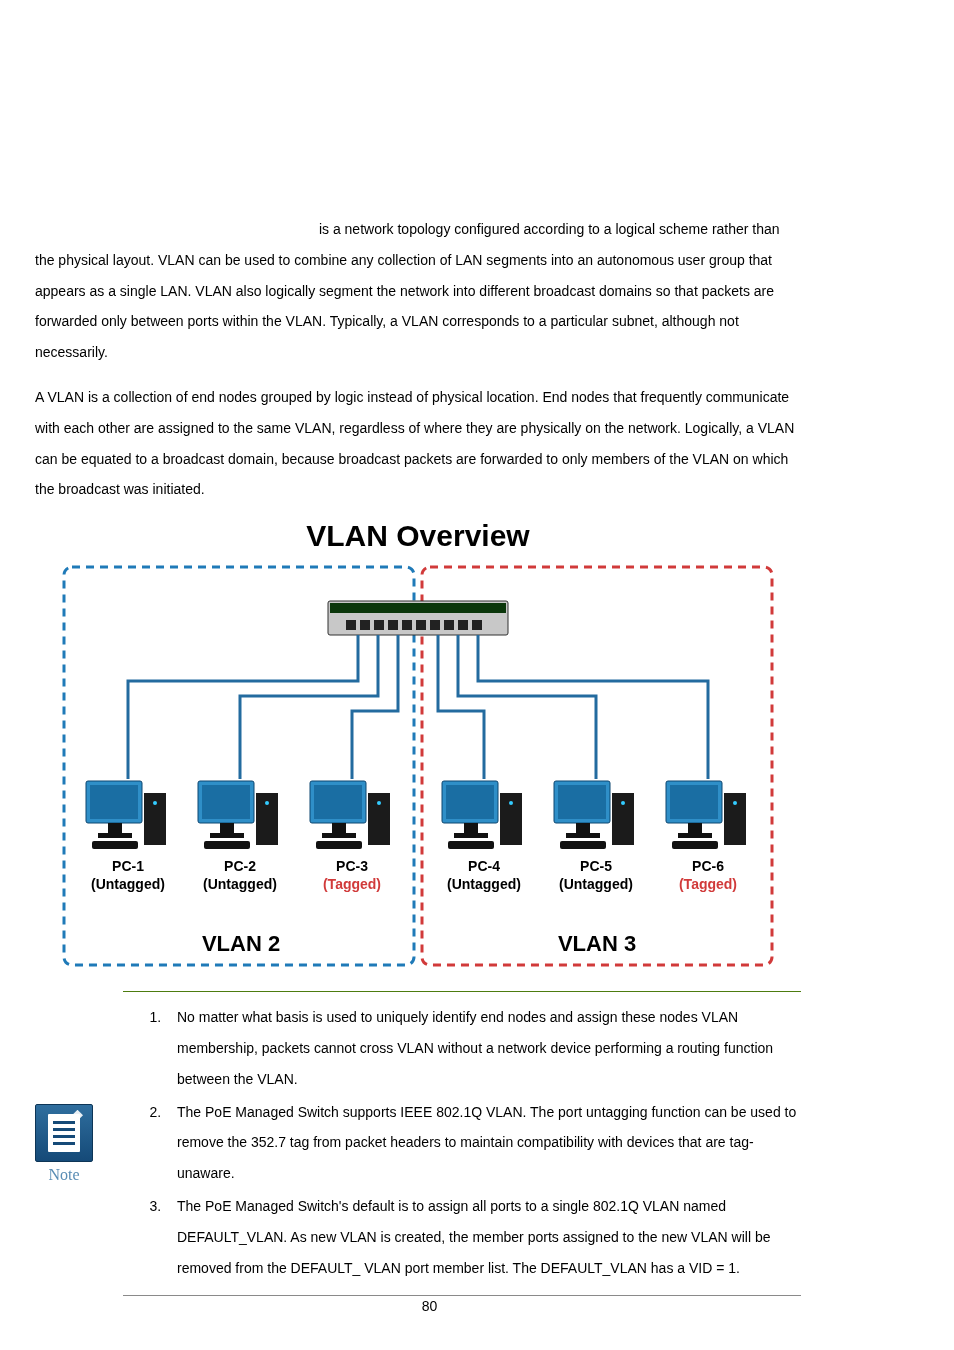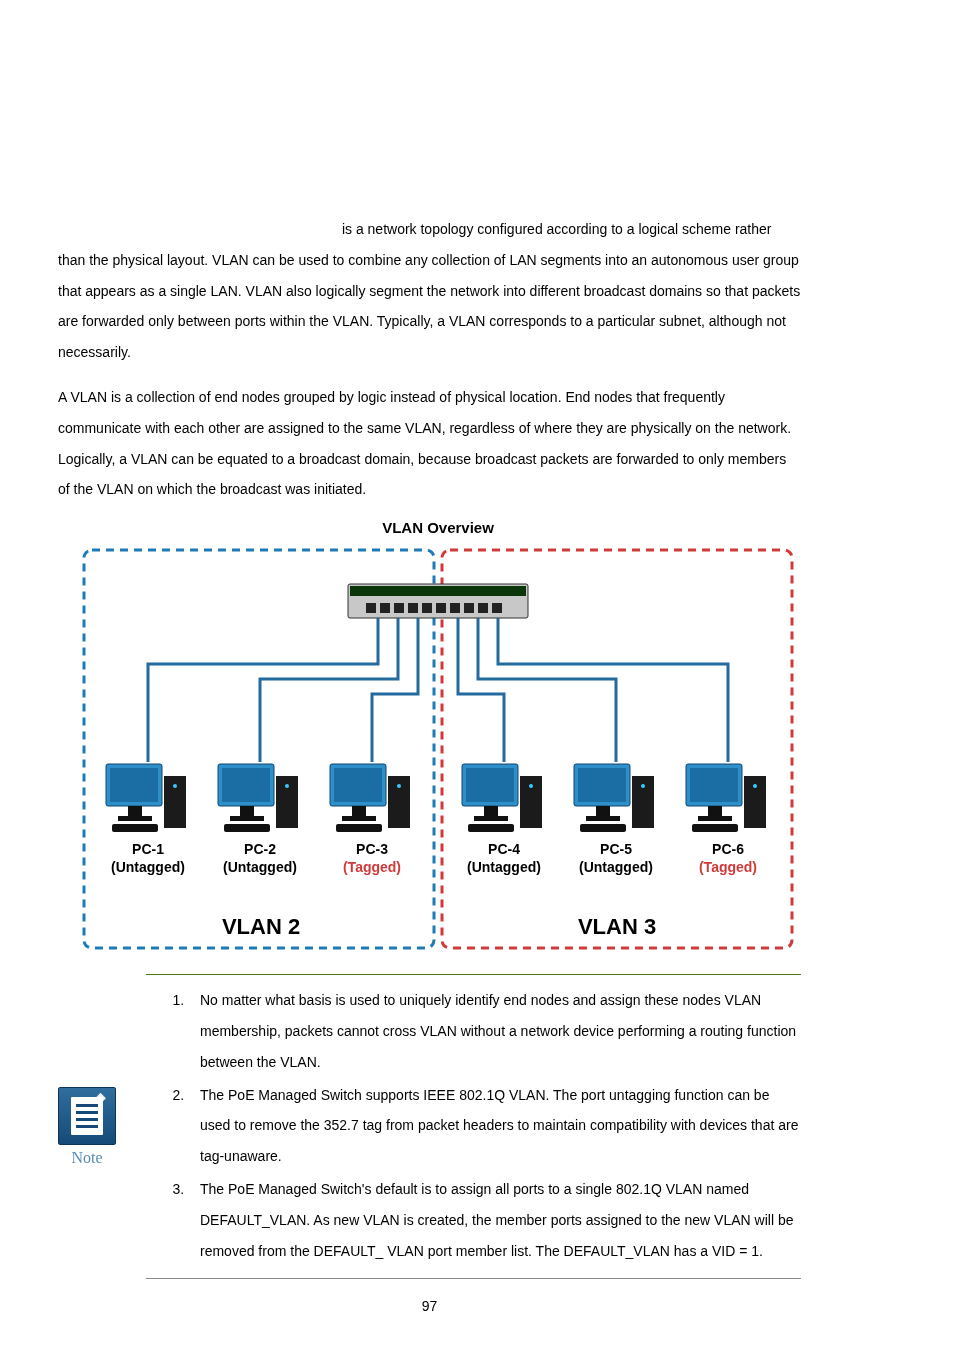--- a/index.html
+++ b/index.html
@@ -7,38 +7,38 @@
     margin: 0;
     padding: 0;
     width: 954px;
     background: #fff;
     font-family: Arial, Helvetica, sans-serif;
     color: #000;
   }
   .page {
     width: 859px;
     min-height: 1350px;
-    padding: 200px 58px 0 58px;
+    padding: 200px 58px 0 35px;
     box-sizing: border-box;
     position: relative;
   }
   .para {
     font-size: 14px;
     line-height: 2.2;
     margin-bottom: 14px;
     text-align: left;
   }
   .para .lead-indent { display:inline-block; width: 280px; }
   .diagram-wrap {
     width: 760px;
     margin: 10px auto 20px auto;
   }
   .diagram-title {
     font-weight: bold;
-    font-size: 15px;
+    font-size: 30px;
     text-align: center;
     margin-bottom: 8px;
     color: #000;
   }
   svg.diagram { display:block; margin: 0 auto; }
   .note-row {
     display: flex;
     align-items: center;
     gap: 28px;
     margin-top: 6px;
@@ -242,14 +242,14 @@
     </div>
     <div class="note-body">
       <ol class="note-list">
         <li>No matter what basis is used to uniquely identify end nodes and assign these nodes VLAN membership, packets cannot cross VLAN without a network device performing a routing function between the VLAN.</li>
         <li>The PoE Managed Switch supports IEEE 802.1Q VLAN. The port untagging function can be used to remove the 352.7 tag from packet headers to maintain compatibility with devices that are tag-unaware.</li>
         <li>The PoE Managed Switch's default is to assign all ports to a single 802.1Q VLAN named DEFAULT_VLAN. As new VLAN is created, the member ports assigned to the new VLAN will be removed from the DEFAULT_ VLAN port member list. The DEFAULT_VLAN has a VID = 1.</li>
       </ol>
     </div>
   </div>
 
-  <div class="page-num">97</div>
+  <div class="page-num">80</div>
 </div>
 
 </body></html>

